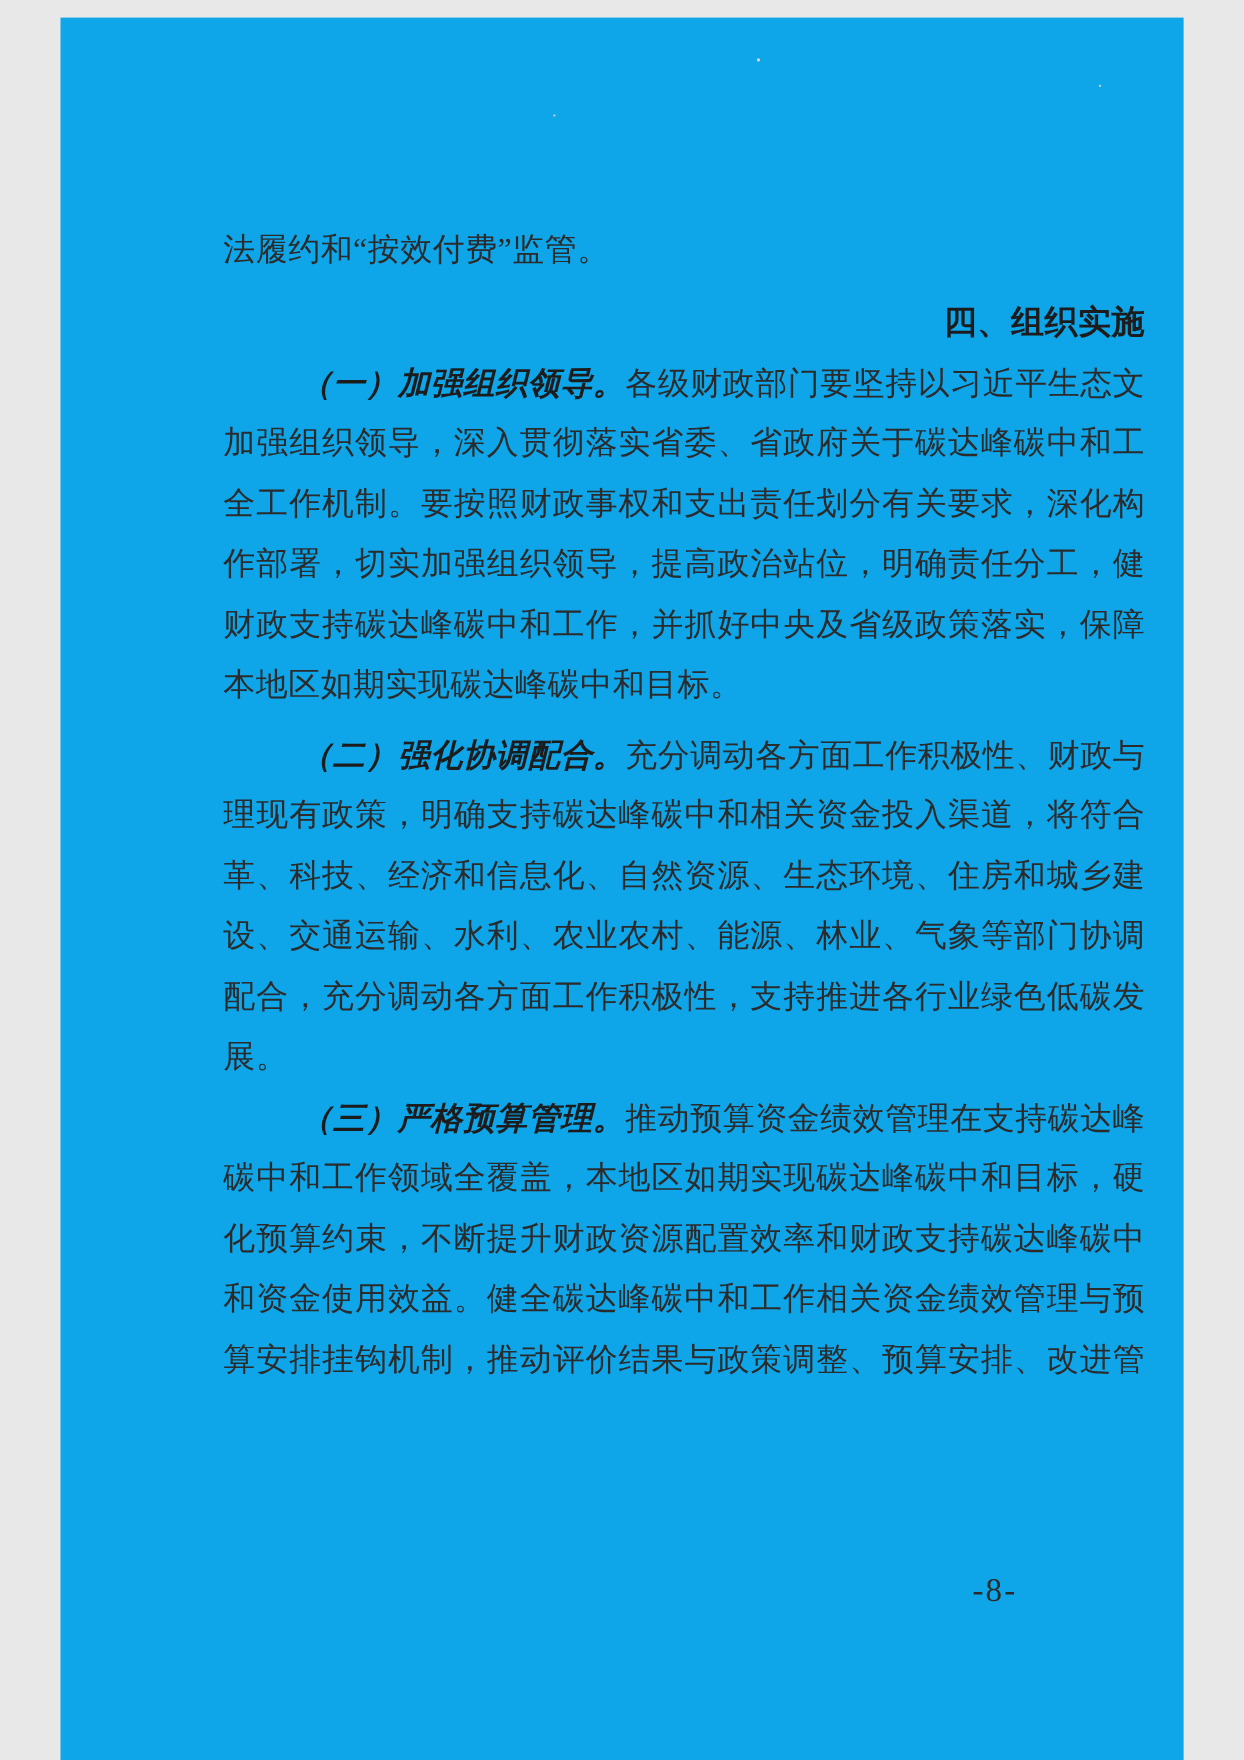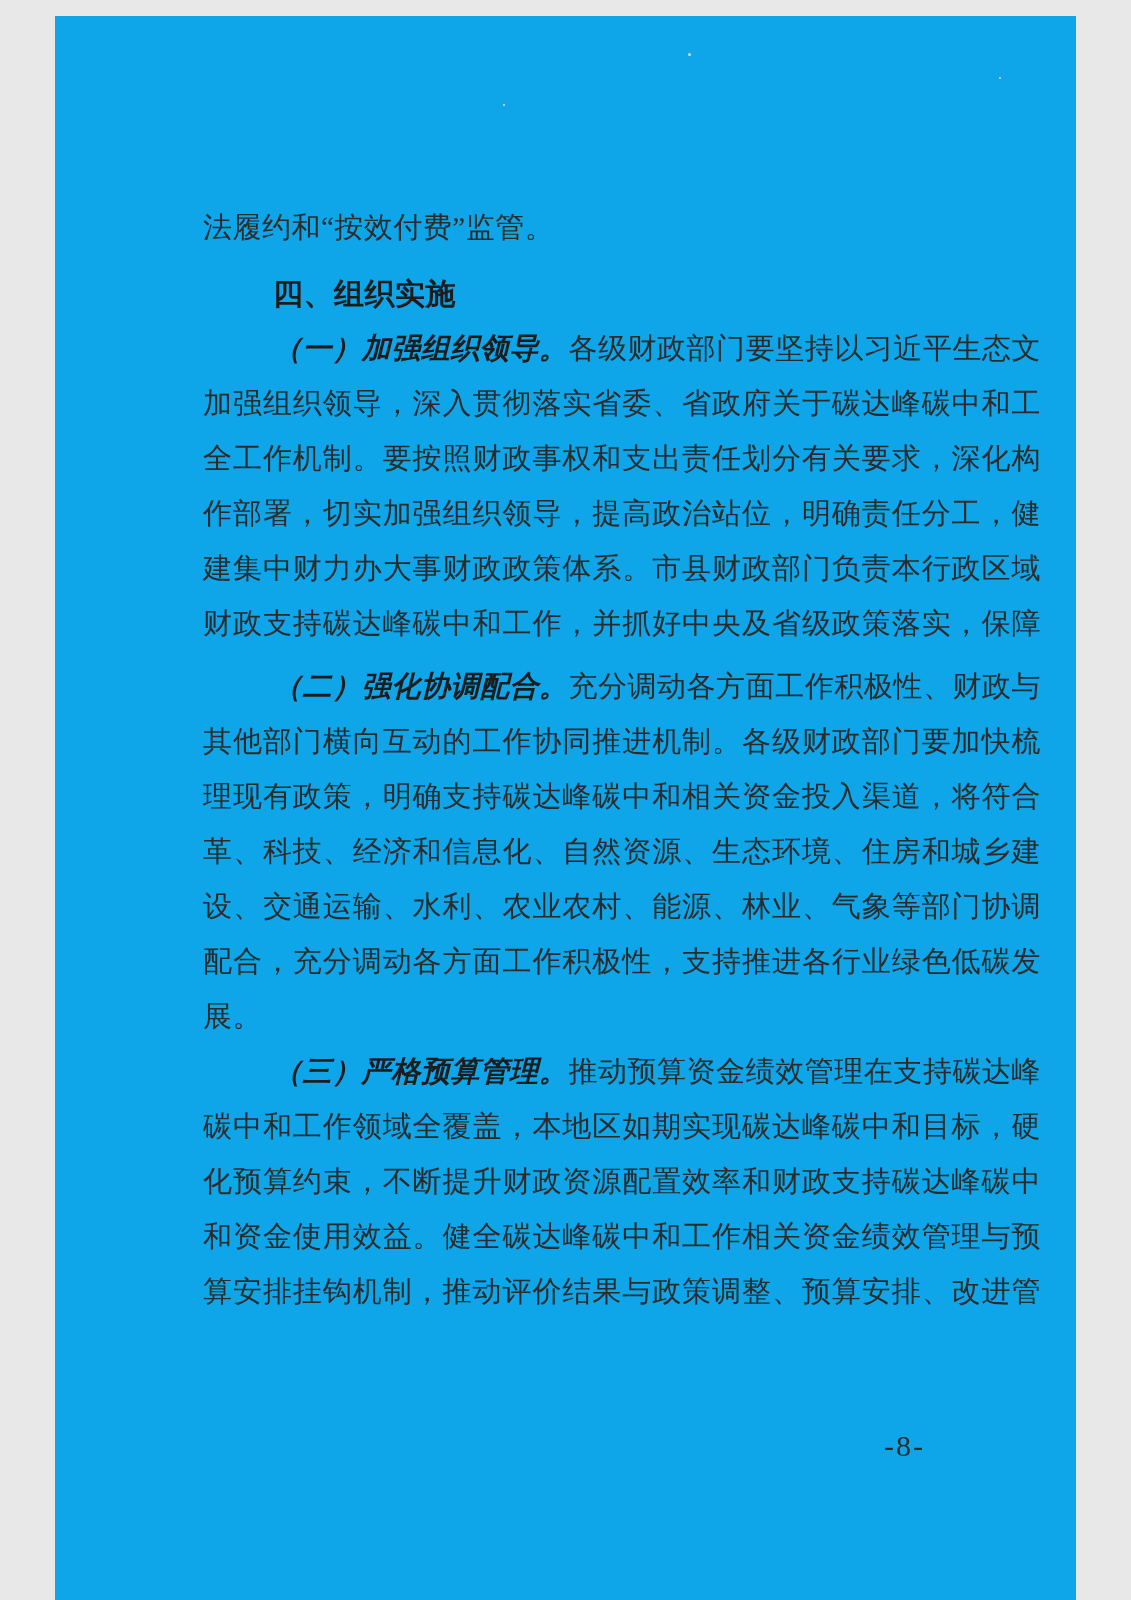--- a/index.html
+++ b/index.html
@@ -35,20 +35,21 @@
   .j {
     text-align: justify;
     text-align-last: justify;
   }
   .plain {
     text-align: left;
     text-align-last: left;
   }
   .indent {
     padding-left: 70px;
+    text-align: right;
   }
   .heading {
     font-family: "DejaVu Sans", "Liberation Sans", sans-serif;
     font-weight: 700;
     color: #1c1c1c;
     font-size: 30px;
   }
   .lead {
     font-family: "DejaVu Sans", "Liberation Sans", sans-serif;
     font-weight: 700;
@@ -89,25 +90,24 @@
   <div class="textblock">
 
     <div class="line plain mt-carry">法履约和“按效付费”监管。</div>
 
     <div class="line heading indent mt-heading">四、组织实施</div>
 
     <div class="line j indent"><span class="lead">（一）加强组织领导。</span><span>各级财政部门要坚持以习近平生态文</span></div>
     <div class="line j">加强组织领导，深入贯彻落实省委、省政府关于碳达峰碳中和工</div>
     <div class="line j">全工作机制。要按照财政事权和支出责任划分有关要求，深化构</div>
     <div class="line j">作部署，切实加强组织领导，提高政治站位，明确责任分工，健</div>
-    <div class="line j">建集中财力办大事财政政策体系。市县财政部门负责本行政区域</div>
     <div class="line j">财政支持碳达峰碳中和工作，并抓好中央及省级政策落实，保障</div>
+    <div class="line plain">本地区如期实现碳达峰碳中和目标。</div>
 
     <div class="line j indent mt-p2"><span class="lead">（二）强化协调配合。</span><span>充分调动各方面工作积极性、财政与</span></div>
-    <div class="line j">其他部门横向互动的工作协同推进机制。各级财政部门要加快梳</div>
     <div class="line j">理现有政策，明确支持碳达峰碳中和相关资金投入渠道，将符合</div>
     <div class="line j">革、科技、经济和信息化、自然资源、生态环境、住房和城乡建</div>
     <div class="line j">设、交通运输、水利、农业农村、能源、林业、气象等部门协调</div>
     <div class="line j">配合，充分调动各方面工作积极性，支持推进各行业绿色低碳发</div>
     <div class="line plain">展。</div>
 
     <div class="line j indent"><span class="lead">（三）严格预算管理。</span><span>推动预算资金绩效管理在支持碳达峰</span></div>
     <div class="line j">碳中和工作领域全覆盖，本地区如期实现碳达峰碳中和目标，硬</div>
     <div class="line j">化预算约束，不断提升财政资源配置效率和财政支持碳达峰碳中</div>
     <div class="line j">和资金使用效益。健全碳达峰碳中和工作相关资金绩效管理与预</div>

